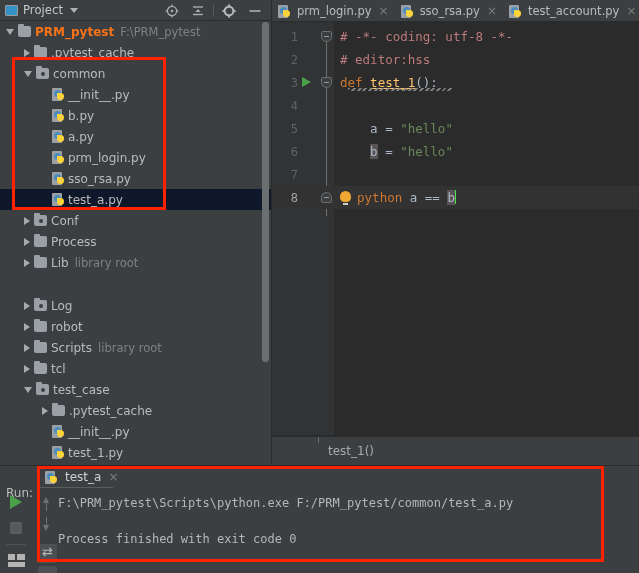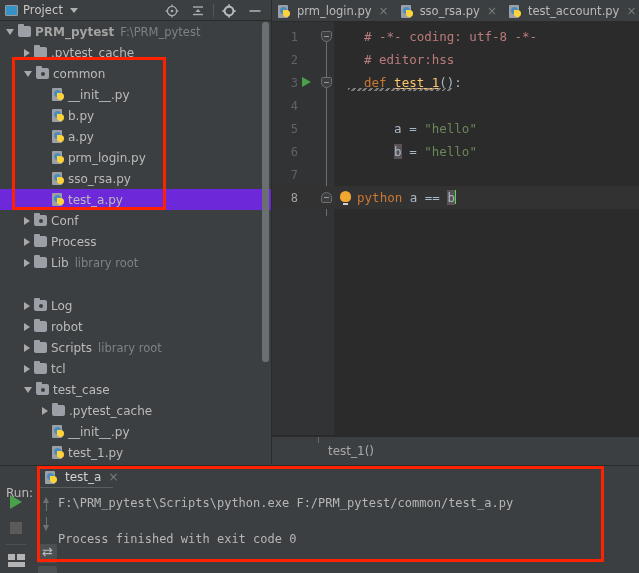--- a/index.html
+++ b/index.html
@@ -43,21 +43,21 @@
 
   
   .tree {
     position: absolute; left: 0; top: 21px; width: 272px; height: 443px;
     overflow: hidden; background: #3c3f41;
   }
   .trow {
     position: relative; height: 21px; display: flex; align-items: center;
     white-space: nowrap; font-size: 12px; color: #bbbbbb;
   }
-  .trow.selected { background: #6d28d9; }
+  .trow.selected { background: #0f172a; }
   .twist {
     width: 0; height: 0; flex: 0 0 auto; margin-right: 4px;
   }
   .twist.closed {
     border-top: 4.5px solid transparent; border-bottom: 4.5px solid transparent;
     border-left: 6px solid #a9a9a9;
   }
   .twist.open {
     border-left: 4.5px solid transparent; border-right: 4.5px solid transparent;
     border-top: 6px solid #a9a9a9;
@@ -84,21 +84,21 @@
   }
   .py-ico .pb {
     position:absolute; left:2px; top:2px; width:7px; height:7px; background:#4b8bbe;
     border-radius:50% 50% 0 50%;
   }
   .py-ico .py {
     position:absolute; left:5px; top:5px; width:7px; height:7px; background:#ffd43b;
     border-radius:0 50% 50% 50%;
   }
   .tlabel { color: #bbbbbb; }
-  .tlabel.bold { font-weight: bold; color: #a3a3a3; }
+  .tlabel.bold { font-weight: bold; color: #f97316; }
   .tsub { color: #7e8184; margin-left: 6px; font-size: 11.5px; }
 
   .panel-scrollbar {
     position: absolute; left: 262px; top: 22px; width: 7px; height: 340px;
     background: #6a6f71; border-radius: 3px;
   }
   .panel-divider {
     position: absolute; left: 271px; top: 0; width: 1px; height: 464px; background: #2b2b2b;
   }
 
@@ -156,21 +156,21 @@
   .fold-line {
     position: absolute; left: 54px; width: 1px; background: #6e6e6e;
   }
   .bulb {
     position: absolute; left: 68px; width: 11px; height: 11px;
     background: #f0a732; border-radius: 50% 50% 40% 40%;
   }
   .bulb::after {
     content:""; position:absolute; left:3px; bottom:-3px; width:5px; height:2px; background:#d0d0d0;
   }
-  .ctext { position: absolute; left: 92px; white-space: pre; }
+  .ctext { position: absolute; left: 68px; white-space: pre; }
   .c-com { color: #bc7b7b; }
   .c-kw  { color: #cc7832; }
   .c-fn  { color: #ffc66d; text-decoration: underline; text-decoration-color:#ffc66d;}
   .c-def { color: #a9b7c6; }
   .c-str { color: #6a8759; }
   .c-hl  { background: #5b5257; }
   .squig {
     position:absolute; height:3px; background:
       repeating-linear-gradient(135deg,#8a8a8a 0 2px, transparent 2px 4px);
     opacity:.85;

